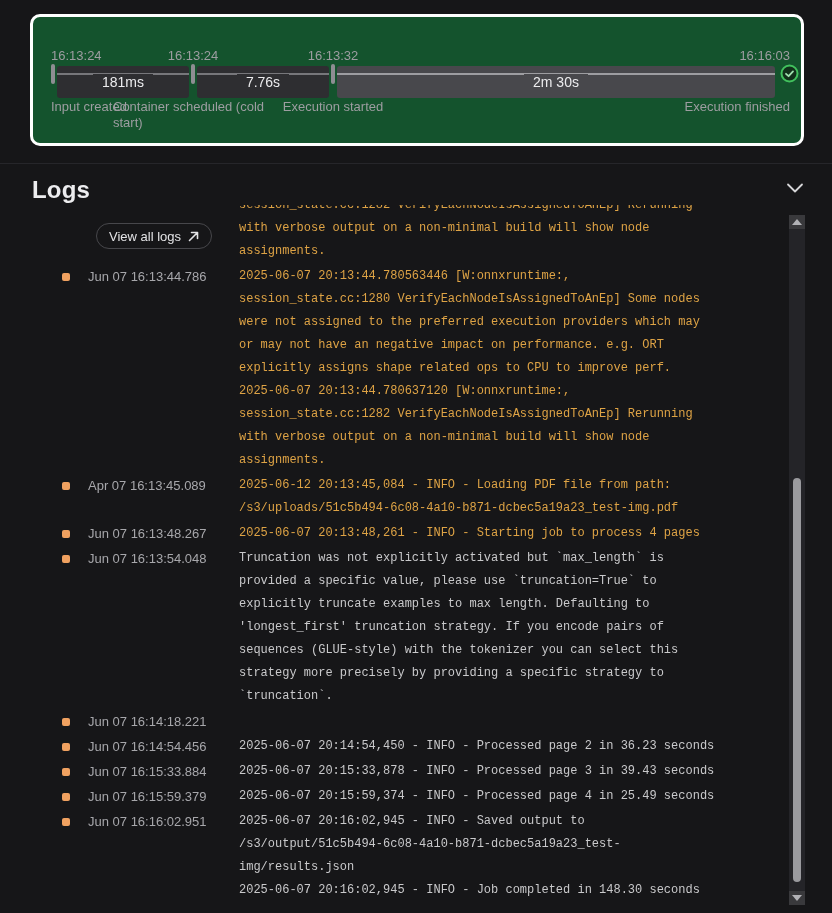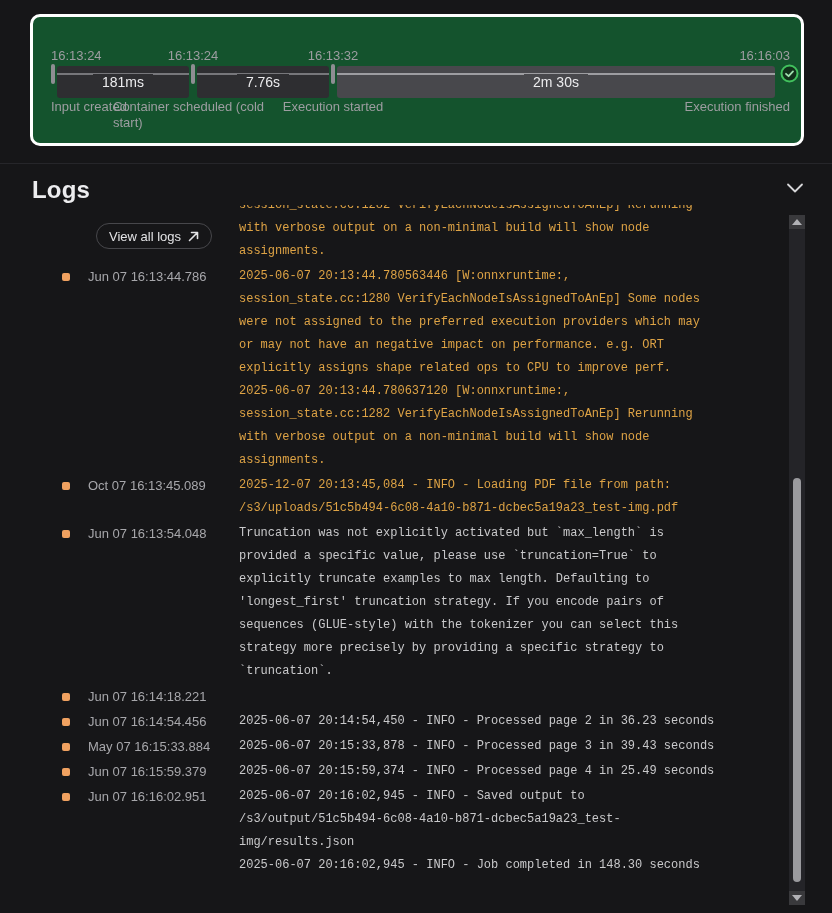--- a/index.html
+++ b/index.html
@@ -140,25 +140,30 @@
 or may not have an negative impact on performance. e.g. ORT
 explicitly assigns shape related ops to CPU to improve perf.
 2025-06-07 20:13:44.780637120 [W:onnxruntime:,
 session_state.cc:1282 VerifyEachNodeIsAssignedToAnEp] Rerunning
 with verbose output on a non-minimal build will show node
 assignments.</div>
     </div>
 
     <div class="entry">
       <span class="bullet"></span>
-      <span class="ts">Oct 07 16:13:45.089</span>
-      <div class="msg warn">2025-12-07 20:13:45,084 - INFO - Loading PDF file from path:
+      <span class="ts">Apr 07 16:13:45.089</span>
+      <div class="msg warn">2025-06-12 20:13:45,084 - INFO - Loading PDF file from path:
 /s3/uploads/51c5b494-6c08-4a10-b871-dcbec5a19a23_test-img.pdf</div>
     </div>
 
+    <div class="entry">
+      <span class="bullet"></span>
+      <span class="ts">Jun 07 16:13:48.267</span>
+      <div class="msg warn">2025-06-07 20:13:48,261 - INFO - Starting job to process 4 pages</div>
+    </div>
 
     <div class="entry">
       <span class="bullet"></span>
       <span class="ts">Jun 07 16:13:54.048</span>
       <div class="msg info">Truncation was not explicitly activated but `max_length` is
 provided a specific value, please use `truncation=True` to
 explicitly truncate examples to max length. Defaulting to
 'longest_first' truncation strategy. If you encode pairs of
 sequences (GLUE-style) with the tokenizer you can select this
 strategy more precisely by providing a specific strategy to
@@ -171,21 +176,21 @@
     </div>
 
     <div class="entry">
       <span class="bullet"></span>
       <span class="ts">Jun 07 16:14:54.456</span>
       <div class="msg info">2025-06-07 20:14:54,450 - INFO - Processed page 2 in 36.23 seconds</div>
     </div>
 
     <div class="entry">
       <span class="bullet"></span>
-      <span class="ts">May 07 16:15:33.884</span>
+      <span class="ts">Jun 07 16:15:33.884</span>
       <div class="msg info">2025-06-07 20:15:33,878 - INFO - Processed page 3 in 39.43 seconds</div>
     </div>
 
     <div class="entry">
       <span class="bullet"></span>
       <span class="ts">Jun 07 16:15:59.379</span>
       <div class="msg info">2025-06-07 20:15:59,374 - INFO - Processed page 4 in 25.49 seconds</div>
     </div>
 
     <div class="entry">

